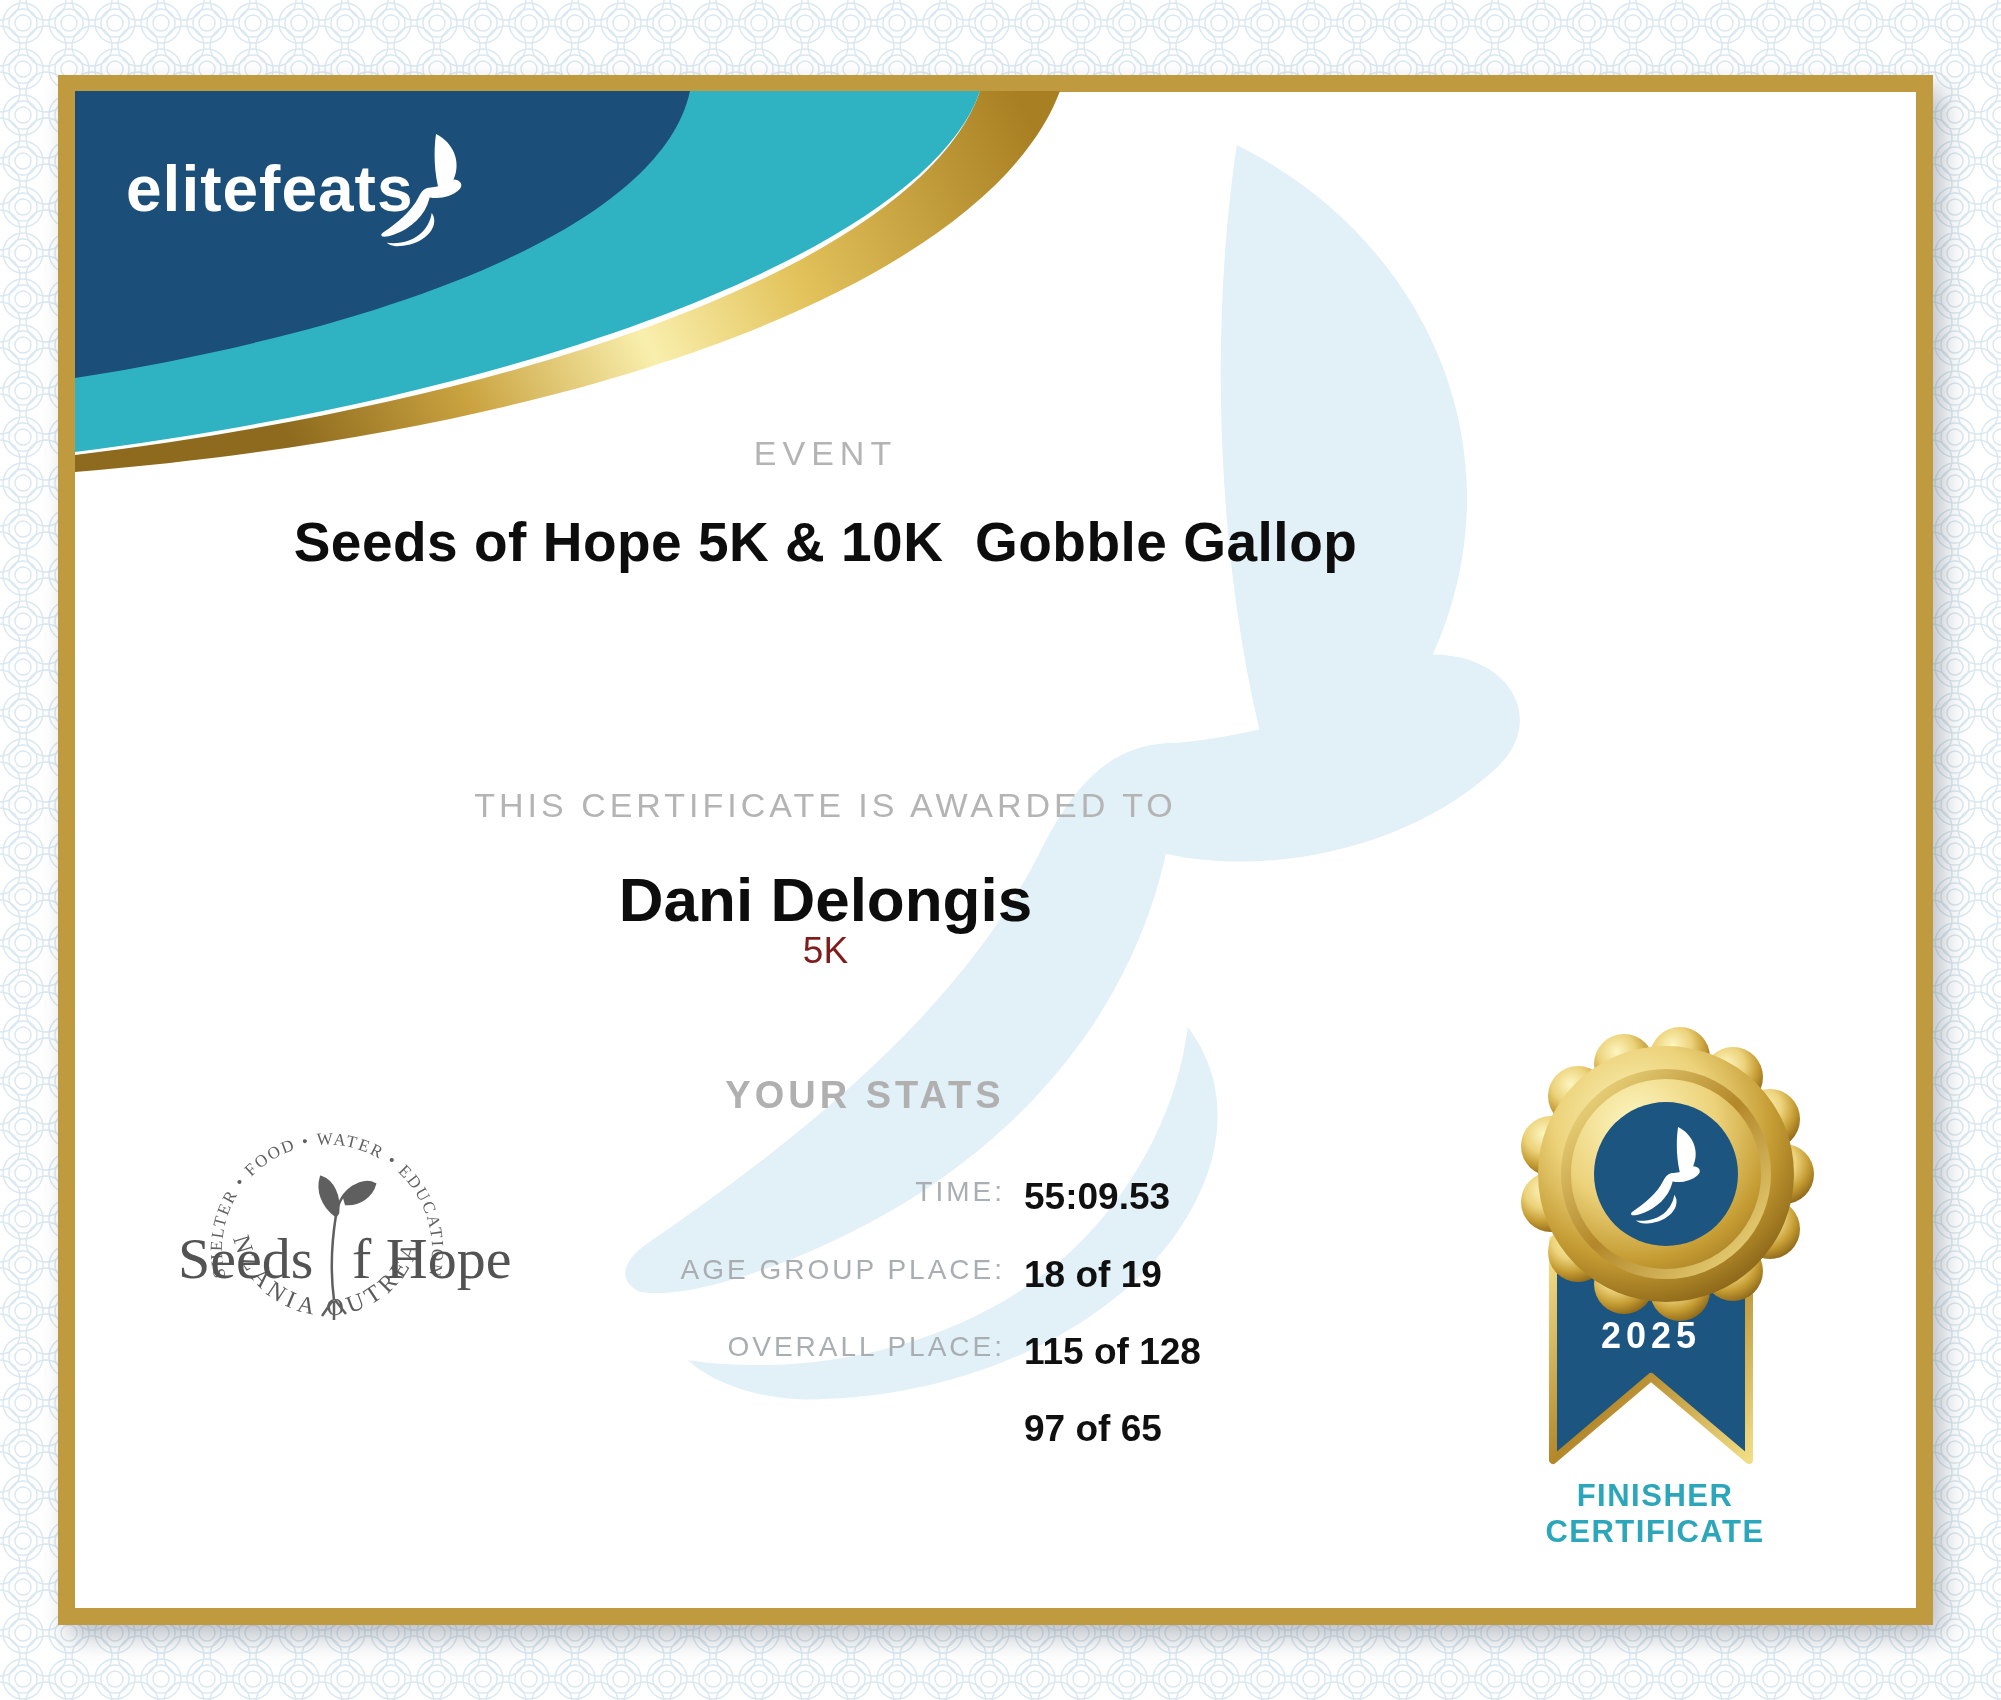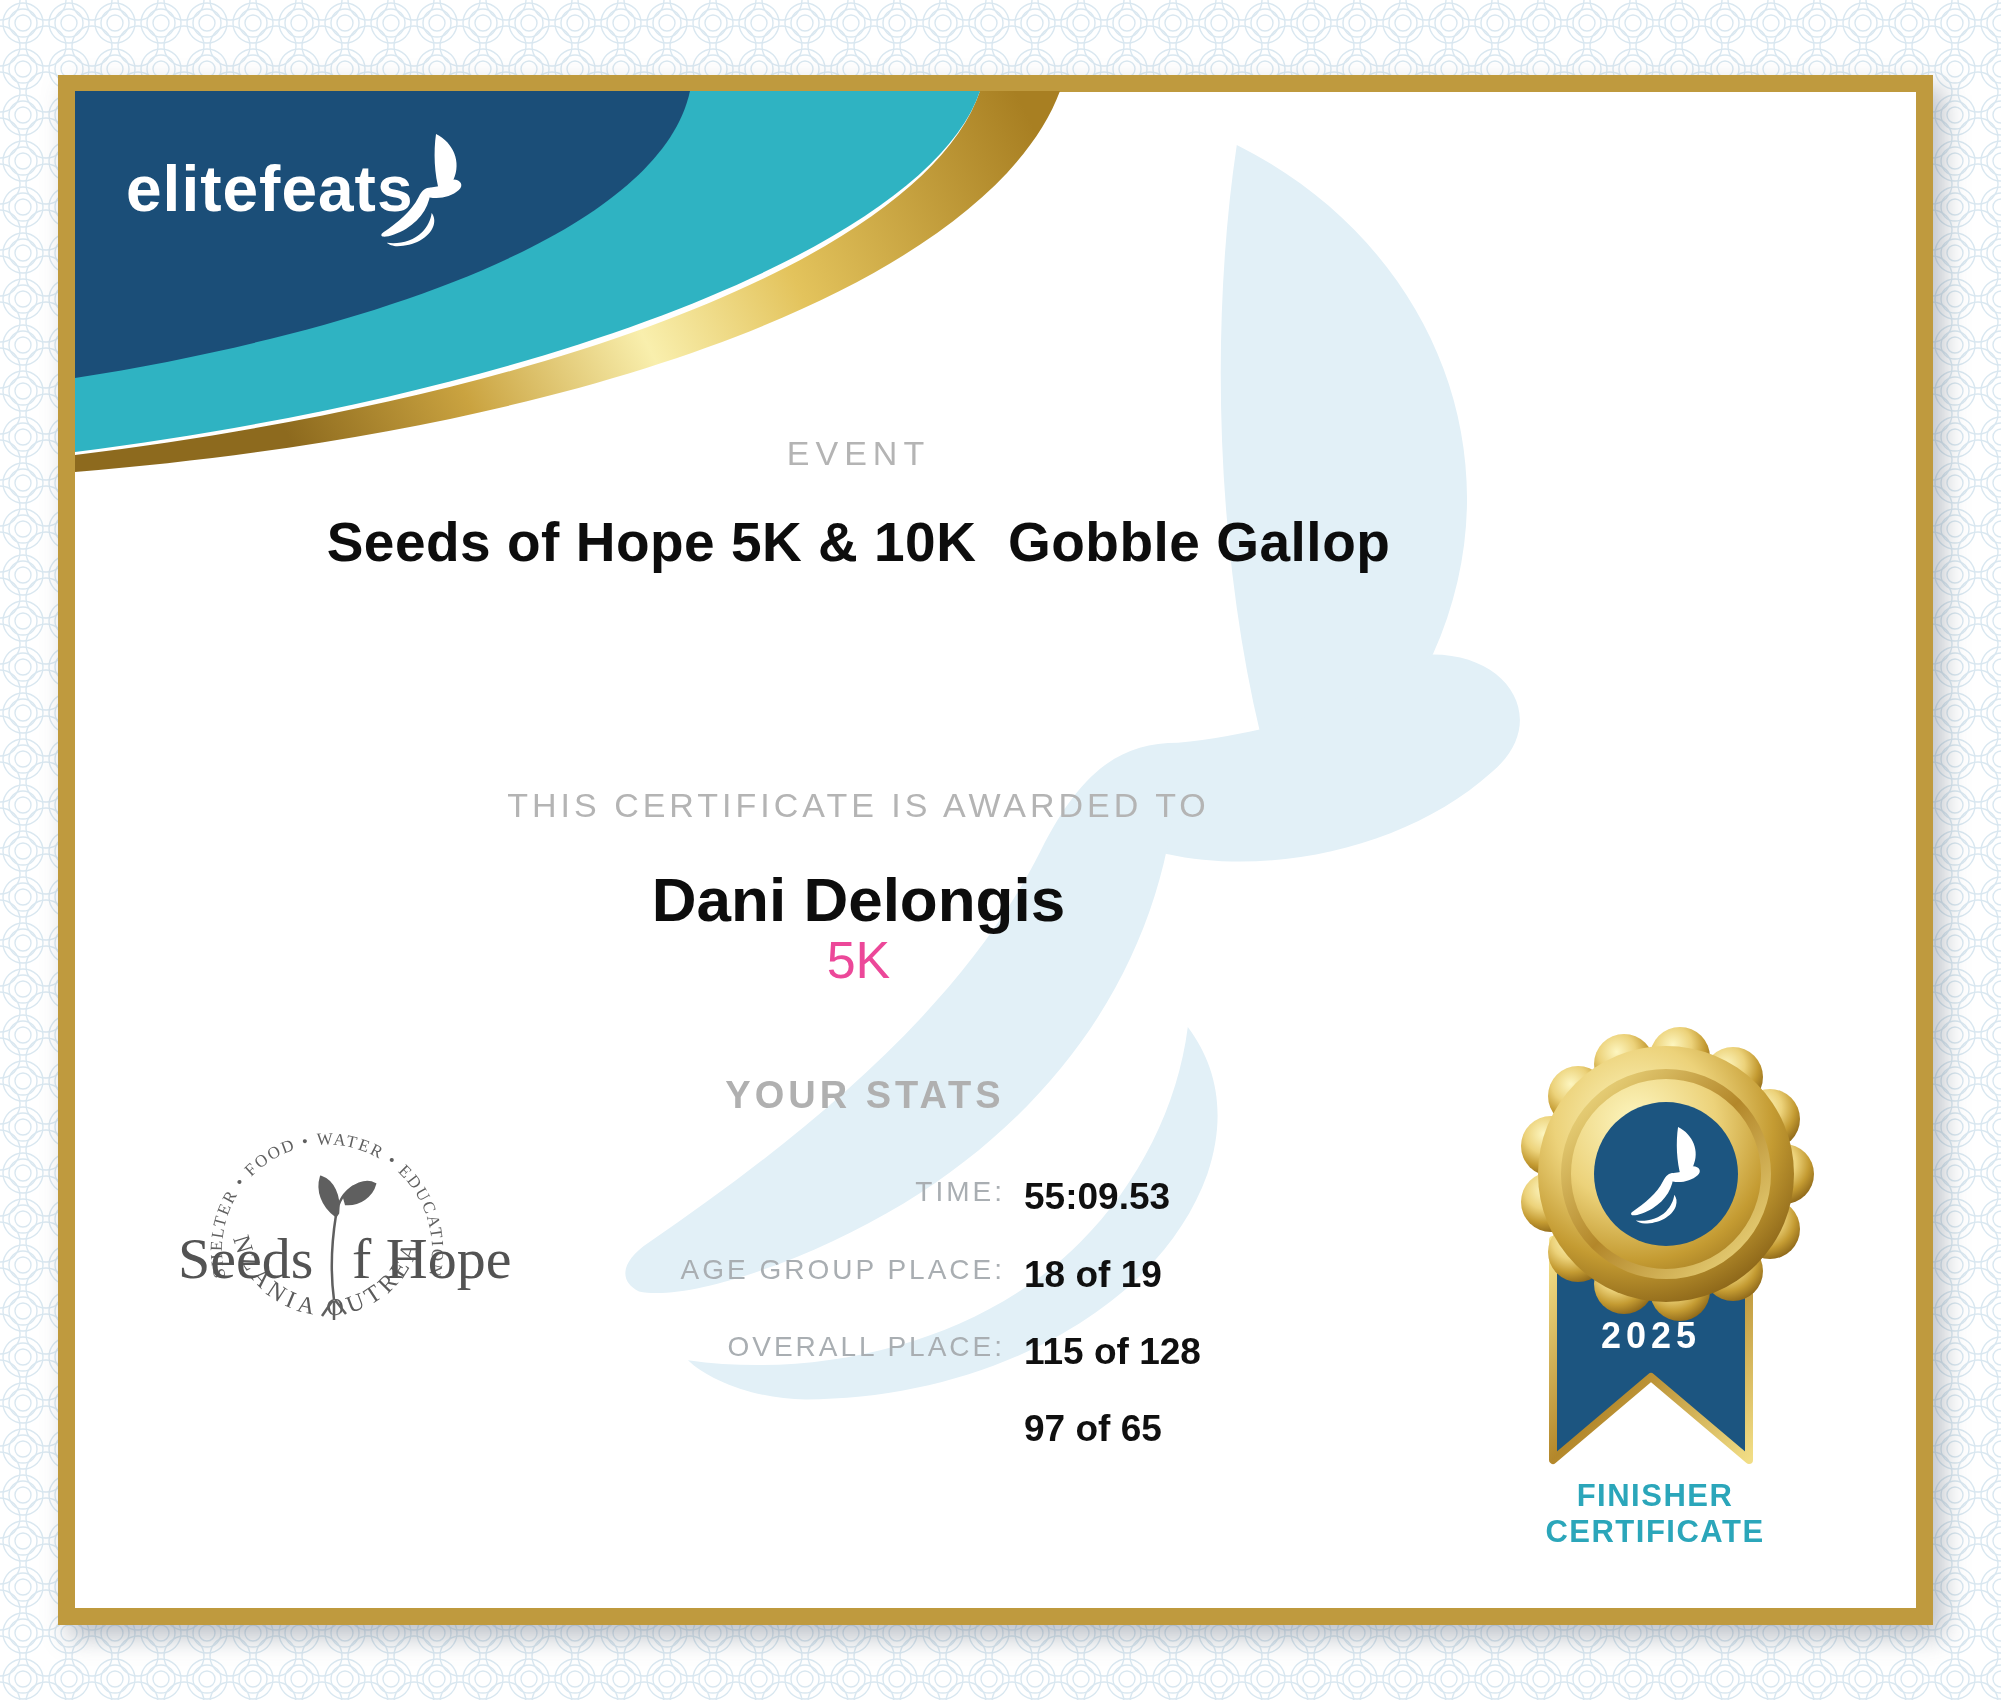--- a/index.html
+++ b/index.html
@@ -7,26 +7,26 @@
     position:relative;width:2001px;height:1700px;overflow:hidden;
     font-family:"Liberation Sans",sans-serif;background:#ffffff;
   }
   svg.layer{position:absolute;left:0;top:0;pointer-events:none;}
   .frame{
     position:absolute;left:58px;top:75px;width:1841px;height:1516px;
     border:17px solid #bf9a3e;background:#ffffff;
     box-shadow:10px 12px 24px rgba(105,115,130,.45);
   }
   .txt{position:absolute;white-space:pre;}
-  .center-line{left:75px;width:1501px;text-align:center;padding-left:33px;}
+  .center-line{left:75px;width:1501px;text-align:center;}
   .event-label{top:434px;font-size:34px;letter-spacing:6px;color:#b4b4b4;font-weight:500;}
   .event-title{top:510px;font-size:55px;font-weight:700;color:#0d0d0d;letter-spacing:.5px;}
   .award-label{top:786px;font-size:34px;letter-spacing:4px;color:#b4b4b4;font-weight:500;}
   .recipient{top:864px;font-size:62px;font-weight:700;color:#0d0d0d;}
-  .division{top:930px;font-size:52px;font-weight:400;color:#ec4899;}
+  .division{top:930px;font-size:37px;font-weight:400;color:#7f1d1d;}
   .stats-heading{top:1074px;left:615px;width:500px;text-align:center;
     font-size:38px;letter-spacing:4px;color:#b0b0b0;font-weight:600;}
   .stat-label{left:300px;width:705px;text-align:right;
     font-size:28px;letter-spacing:3px;color:#a9aeb2;font-weight:500;}
   .stat-value{left:1024px;font-size:37px;font-weight:700;color:#101010;}
   .row-1{top:1176px;} .row-2{top:1254px;} .row-3{top:1331px;} .row-4{top:1408px;}
   .logo-text{
     position:absolute;left:126px;top:152px;font-size:64px;font-weight:600;
     color:#ffffff;letter-spacing:1px;
   }

